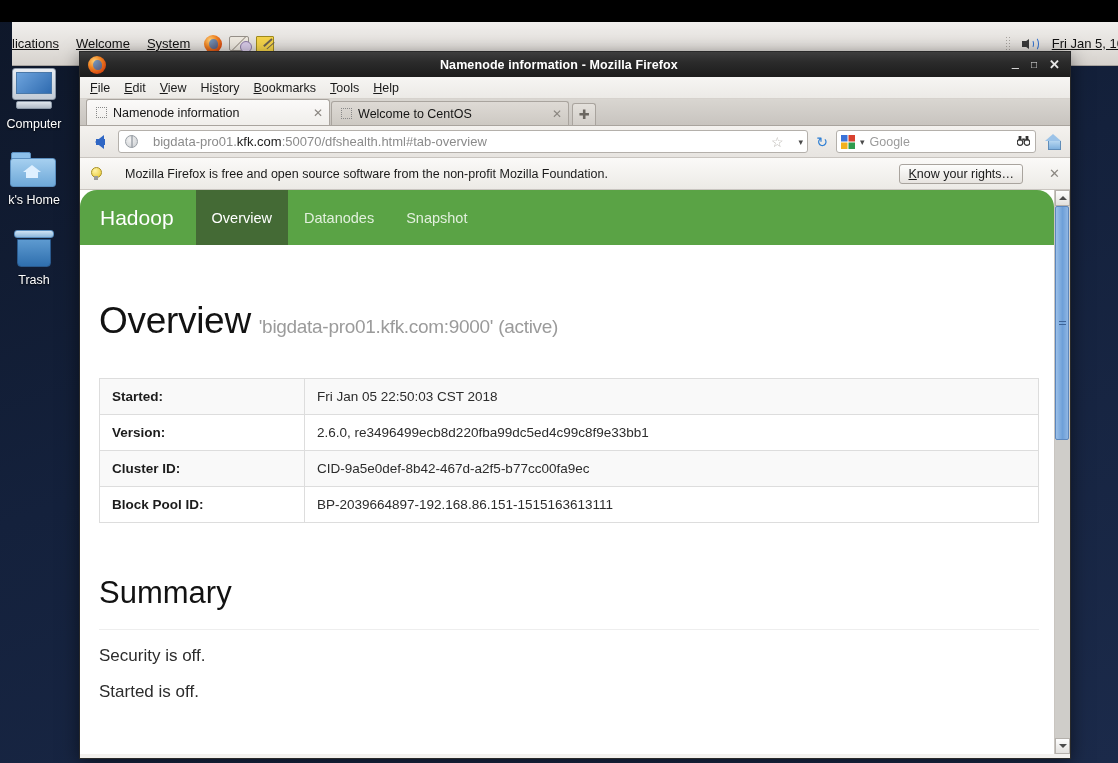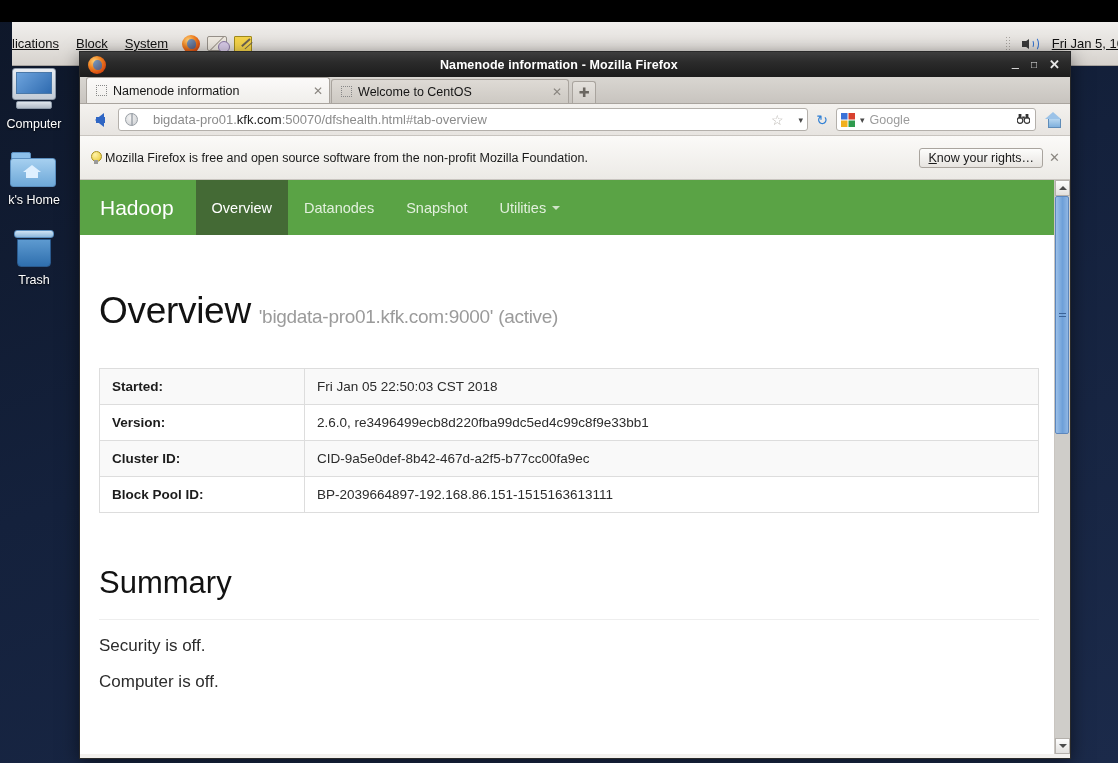--- a/index.html
+++ b/index.html
@@ -170,36 +170,36 @@
   .glogo { width: 14px; height: 14px; flex: none; position: relative; }
   .searchtext { flex: 1; font-size: 12.5px; color: #9b9b9b; }
   .binoc { color: #3b3b3b; font-size: 12px; }
   .homebtn { width: 22px; height: 22px; display: flex; align-items: center; justify-content: center; }
   .house-ico { width: 17px; height: 15px; position: relative; }
   .house-ico::before { content:""; position:absolute; left:0; top:0; width:0; height:0;
     border-left:8.5px solid transparent; border-right:8.5px solid transparent; border-bottom:7px solid #9cc3e8; }
   .house-ico::after { content:""; position:absolute; left:3px; top:6.5px; width:11px; height:8px;
     background: linear-gradient(180deg,#b6d6f0,#7fb0dd); border:1px solid #5f8cb8; border-top:none; }
 
-  .notifybar { height: 44px; background: linear-gradient(180deg,#fbfaf8,#eceae6);
-    border-bottom: 1px solid #c9c5c0; display: flex; align-items: center; gap: 4px;
+  .notifybar { height: 32px; background: linear-gradient(180deg,#fbfaf8,#eceae6);
+    border-bottom: 1px solid #c9c5c0; display: flex; align-items: center; gap: 24px;
     padding: 0 8px 0 10px; flex: none; font-size: 12.5px; color: #1a1a1a; }
   .bulb { width: 11px; height: 14px; flex: none; position: relative; }
   .bulb::before { content:""; position:absolute; left:1px; top:0; width:9px; height:9px; border-radius:50%;
     background: radial-gradient(circle at 35% 30%, #fff3a8, #e8c72e); border:1px solid #a8901f; }
   .bulb::after { content:""; position:absolute; left:3.5px; top:9px; width:4px; height:4px;
     background:#9a9a9a; }
   .notifytext { flex: 1; }
   .rightsbtn { height: 20px; padding: 0 8px; font-size: 12.5px;
     background: linear-gradient(180deg,#fdfdfc,#e7e4e0); border: 1px solid #a9a49e; border-radius: 3px;
     display: flex; align-items: center; cursor: default; }
   .notifyclose { color: #8a8680; font-size: 13px; padding: 0 2px; }
 
   .viewport { flex: 1; display: flex; min-height: 0; background: #fff; }
-  .content { flex: 1; overflow: hidden; position: relative; background: #fff; }
+  .content { flex: 1; overflow: hidden; position: relative; background: #fff; border-radius: 17px; }
 
   
   .hnav { height: 55px; background: #5aa345; display: flex; align-items: stretch; }
   .hbrand { display: flex; align-items: center; padding: 0 22px 0 20px;
     color: #fff; font-size: 21px; }
   .hitem { display: flex; align-items: center; padding: 0 16px; color: #e2f0dd; font-size: 14.5px;
     cursor: default; white-space: nowrap; }
   .hitem.active { background: #446a35; color: #fff; }
   .caret { display: inline-block; margin-left: 6px; width: 0; height: 0;
     border-left: 4px solid transparent; border-right: 4px solid transparent; border-top: 4px solid #cfe3c8; }
@@ -239,21 +239,21 @@
 </head>
 <body>
 
 <div id="root">
   <div class="desktop"></div>
   <div class="topstrip"></div>
 
   <div class="panel">
     <div class="panel-menu">
       <span>lications</span>
-      <span>Block</span>
+      <span>Welcome</span>
       <span>System</span>
     </div>
     <div class="panel-icons">
       <span class="ff-icon"></span>
       <span class="mail-icon"></span>
       <span class="edit-icon"></span>
     </div>
     <div class="panel-right">
       <span class="grip"></span>
       <span class="vol-icon">
@@ -295,20 +295,29 @@
     <div class="titlebar">
       <span class="tb-icon ff-icon"></span>
       <span class="tb-title">Namenode information - Mozilla Firefox</span>
       <span class="wbtns">
         <span class="wbtn min">–</span>
         <span class="wbtn max">□</span>
         <span class="wbtn cls">✕</span>
       </span>
     </div>
 
+    <div class="menubar">
+      <span class="mn"><u>F</u>ile</span>
+      <span class="mn"><u>E</u>dit</span>
+      <span class="mn"><u>V</u>iew</span>
+      <span class="mn">Hi<u>s</u>tory</span>
+      <span class="mn"><u>B</u>ookmarks</span>
+      <span class="mn"><u>T</u>ools</span>
+      <span class="mn"><u>H</u>elp</span>
+    </div>
 
     <div class="tabstrip">
       <div class="tab active" id="tab-namenode">
         <span class="favicon"></span>
         <span class="tlabel">Namenode information</span>
         <span class="tclose">✕</span>
       </div>
       <div class="tab inactive" id="tab-centos">
         <span class="favicon"></span>
         <span class="tlabel">Welcome to CentOS</span>
@@ -371,24 +380,20 @@
           <div class="hbrand">Hadoop</div>
           <div class="hitem active">
             <span>Overview</span>
           </div>
           <div class="hitem">
             <span>Datanodes</span>
           </div>
           <div class="hitem">
             <span>Snapshot</span>
           </div>
-          <div class="hitem">
-            <span>Utilities</span>
-            <span class="caret"></span>
-          </div>
         </div>
 
         <div class="page">
           <h1 class="h1"><span>Overview</span><span class="sub">'bigdata-pro01.kfk.com:9000' (active)</span></h1>
 
           <table class="info">
             <tbody>
               <tr>
                 <td class="k">Started:</td>
                 <td>Fri Jan 05 22:50:03 CST 2018</td>
@@ -404,21 +409,21 @@
               <tr>
                 <td class="k">Block Pool ID:</td>
                 <td>BP-2039664897-192.168.86.151-1515163613111</td>
               </tr>
             </tbody>
           </table>
 
           <h2 class="h2">Summary</h2>
           <div class="hr"></div>
           <p class="para">Security is off.</p>
-          <p class="para">Computer is off.</p>
+          <p class="para">Started is off.</p>
         </div>
 
       </div>
 
       <div class="vscroll">
         <div class="sb-arrow">
           <span class="tri-up"></span>
         </div>
         <div class="sb-track">
           <div class="sb-thumb">

